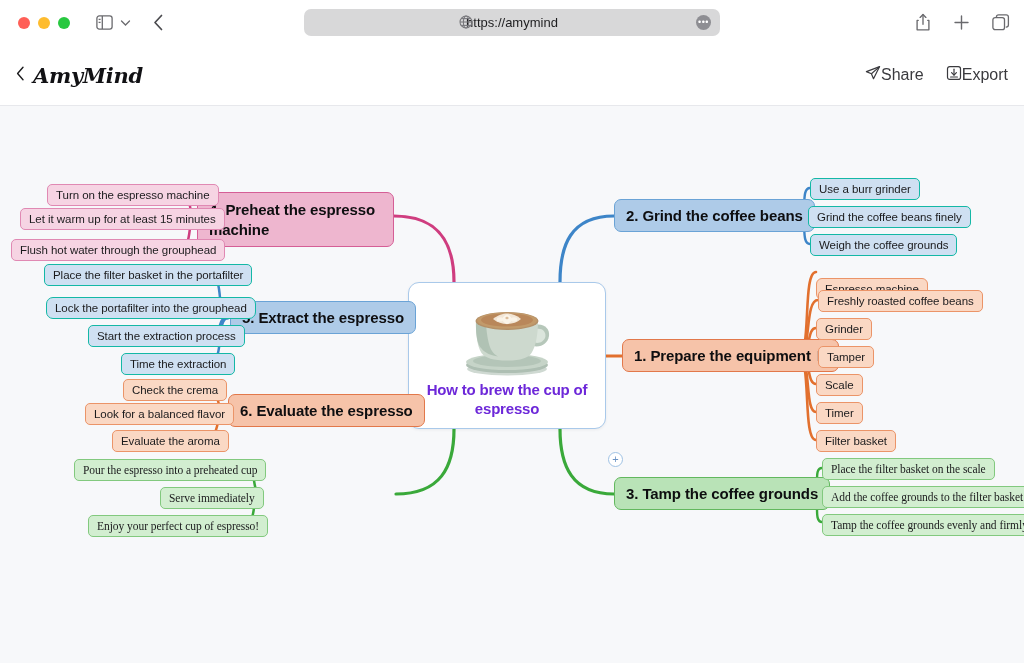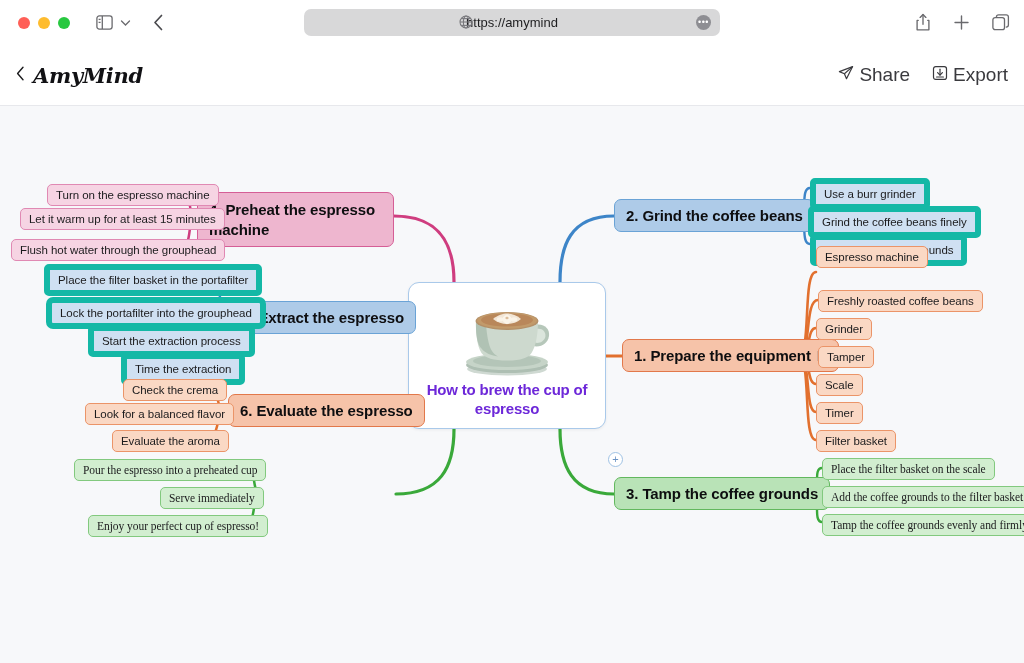--- a/index.html
+++ b/index.html
@@ -59,22 +59,22 @@
   .brand-name {
     font-family: "DejaVu Serif", serif;
     font-style: italic; font-weight: bold;
     font-size: 21px; color: #111114; letter-spacing: -0.3px;
   }
   .header-actions {
     position: absolute; right: 16px; top: 0; height: 60px;
     display: flex; align-items: center; gap: 22px;
   }
   .header-btn {
-    display: flex; align-items: center; gap: 5px;
-    font-size: 19px; color: #3a3a3e; cursor: pointer; justify-content: space-between;
+    display: flex; align-items: center; 
+    font-size: 16px; color: #3a3a3e; cursor: pointer; justify-content: space-between;
   }
 
   
   .canvas {
     position: absolute; left: 0; top: 105px;
     width: 1024px; height: 558px;
     background: #f7f8fa;
     border-top: 1px solid #e7e8ec;
     overflow: hidden;
   }
@@ -94,21 +94,21 @@
     letter-spacing: -0.1px;
   }
   .node.leaf {
     font-size: 11.5px; color: #1b1b1d;
     padding: 4px 8px; border-radius: 5px;
     letter-spacing: -0.05px;
   }
 
   
   .c-blue.main  { background: #aecbe8; border: 1px solid #6aa3d6; }
-  .c-blue.leaf  { background: #cfe0f2; border: 6px solid #14b8a6; }
+  .c-blue.leaf  { background: #cfe0f2; border: 1px solid #14b8a6; }
   .c-orange.main{ background: #f6c3a9; border: 1px solid #e2784a; }
   .c-orange.leaf{ background: #fad8c4; border: 1px solid #eb9468; }
   .c-green.main { background: #b9e3b7; border: 1px solid #62b85e; }
   .c-green.leaf { background: #d2eed0; border: 1px solid #82c97e; font-family: Liberation Serif, serif; }
   .c-pink.main  { background: #eeb6cf; border: 1px solid #d55e96; }
   .c-pink.leaf  { background: #f6d4e3; border: 1px solid #e089b3; }
 
   
   .central {
     position: absolute;
@@ -331,21 +331,21 @@
 
   <div class="node main c-orange" style="left:622px; top:233px;">
     <span>1. Prepare the equipment</span>
     <span class="note-icon">
       <svg width="10" height="12" viewBox="0 0 10 12" fill="none" stroke="#5c5c60" stroke-width="1">
         <path d="M1 1h5l3 3v7H1z"></path>
         <polyline points="6,1 6,4 9,4"></polyline>
       </svg>
     </span>
   </div>
-  <div class="node leaf c-orange" style="left:816px; top:140px;">
+  <div class="node leaf c-orange" style="left:816px; top:172px;border-radius:6px;">
     <span>Espresso machine</span>
   </div>
   <div class="node leaf c-orange" style="left:818px; top:184px;">
     <span>Freshly roasted coffee beans</span>
   </div>
   <div class="node leaf c-orange" style="left:816px; top:212px;">
     <span>Grinder</span>
   </div>
   <div class="node leaf c-orange" style="left:818px; top:240px;">
     <span>Tamper</span>

